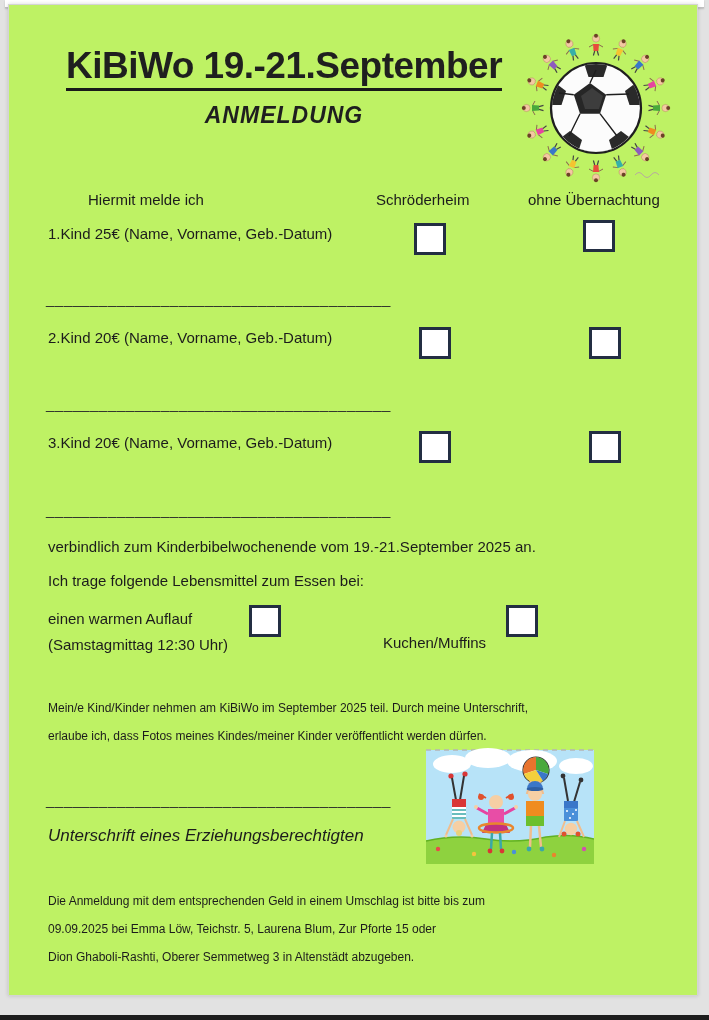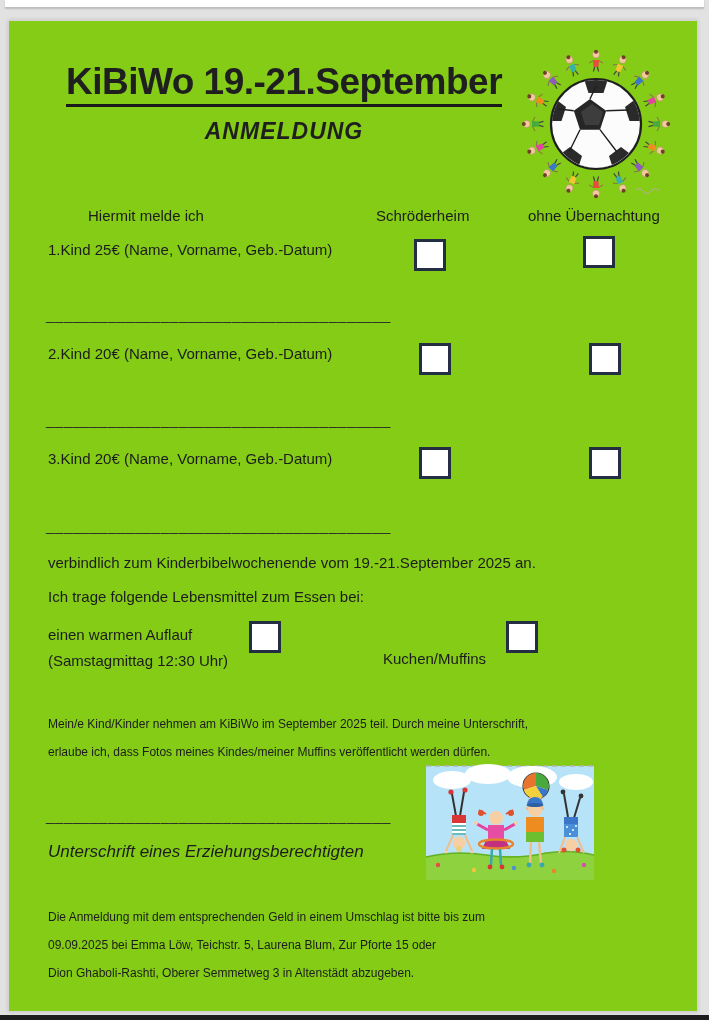--- a/index.html
+++ b/index.html
@@ -10,22 +10,22 @@
     color:#1c1c1c;
   }
   .prev-page-edge{
     position:absolute;left:5px;right:5px;top:0;height:7px;
     background:#fff;border-bottom:1px solid #bfbfbf;box-shadow:0 1px 2px rgba(0,0,0,.18);
   }
   .bottom-bar{
     position:absolute;left:0;bottom:0;width:709px;height:5px;background:#1d1d1d;
   }
   .page{
-    position:absolute;left:8px;top:20px;width:690px;height:992px;
-    background:#84cc16;border:1px solid #d4d4d4;box-shadow:0 0 4px rgba(0,0,0,.15);
+    position:absolute;left:8px;top:4px;width:690px;height:992px;
+    background:#bef264;border:1px solid #d4d4d4;box-shadow:0 0 4px rgba(0,0,0,.15);
     box-sizing:border-box;
   }
   .abs{position:absolute;}
   .t{font-size:15px;white-space:nowrap;line-height:17px;}
   .t155{font-size:12px;white-space:nowrap;line-height:28px;}
   .title-wrap{left:44px;top:41px;width:462px;text-align:center;}
   .doc-title{
     display:inline-block;font-size:37px;font-weight:bold;letter-spacing:-.5px;
     border-bottom:3px solid #1a1a1a;padding-bottom:2px;line-height:40px;color:#1f1f1f;
   }
@@ -120,21 +120,21 @@
   <div class="abs t" style="left:39px;top:533px;">verbindlich zum Kinderbibelwochenende vom 19.-21.September 2025 an.</div>
   <div class="abs t" style="left:39px;top:567px;text-align:right;">Ich trage folgende Lebensmittel zum Essen bei:</div>
 
   <div class="abs t" style="left:39px;top:605px;">einen warmen Auflauf</div>
   <div class="abs t" style="left:39px;top:631px;">(Samstagmittag 12:30 Uhr)</div>
   <div class="cb" style="left:240px;top:600px;"></div>
   <div class="abs t" style="left:374px;top:605px;margin-top:24px;">Kuchen/Muffins</div>
   <div class="cb" style="left:497px;top:600px;"></div>
 
   <div class="abs t155" style="left:39px;top:689px;">Mein/e Kind/Kinder nehmen am KiBiWo im September 2025 teil. Durch meine Unterschrift,</div>
-  <div class="abs t155" style="left:39px;top:717px;">erlaube ich, dass Fotos meines Kindes/meiner Muffins veröffentlicht werden dürfen.</div>
+  <div class="abs t155" style="left:39px;top:717px;">erlaube ich, dass Fotos meines Kindes/meiner Kinder veröffentlicht werden dürfen.</div>
 
   <svg class="abs clipart" style="left:417px;top:743px;" width="168" height="116" viewBox="0 0 168 116" xmlns="http://www.w3.org/2000/svg">
     <rect x="0" y="2" width="168" height="90" fill="#b7e3f8"></rect>
     <line x1="0" y1="2" x2="168" y2="2" stroke="#b5b5b5" stroke-width="1.5" stroke-dasharray="5 4"></line>
     <ellipse cx="26" cy="16" rx="19" ry="9" fill="#ffffff"></ellipse>
     <ellipse cx="62" cy="10" rx="23" ry="10" fill="#ffffff"></ellipse>
     <ellipse cx="106" cy="13" rx="25" ry="11" fill="#ffffff"></ellipse>
     <ellipse cx="150" cy="18" rx="17" ry="8" fill="#ffffff"></ellipse>
     <path d="M0,93 Q30,86 60,91 Q90,96 120,89 Q145,85 168,91 L168,116 L0,116 Z" fill="#8ed23f"></path>
     <path d="M0,93 Q30,86 60,91 Q90,96 120,89 Q145,85 168,91" stroke="#61b123" stroke-width="1.5" fill="none"></path>

